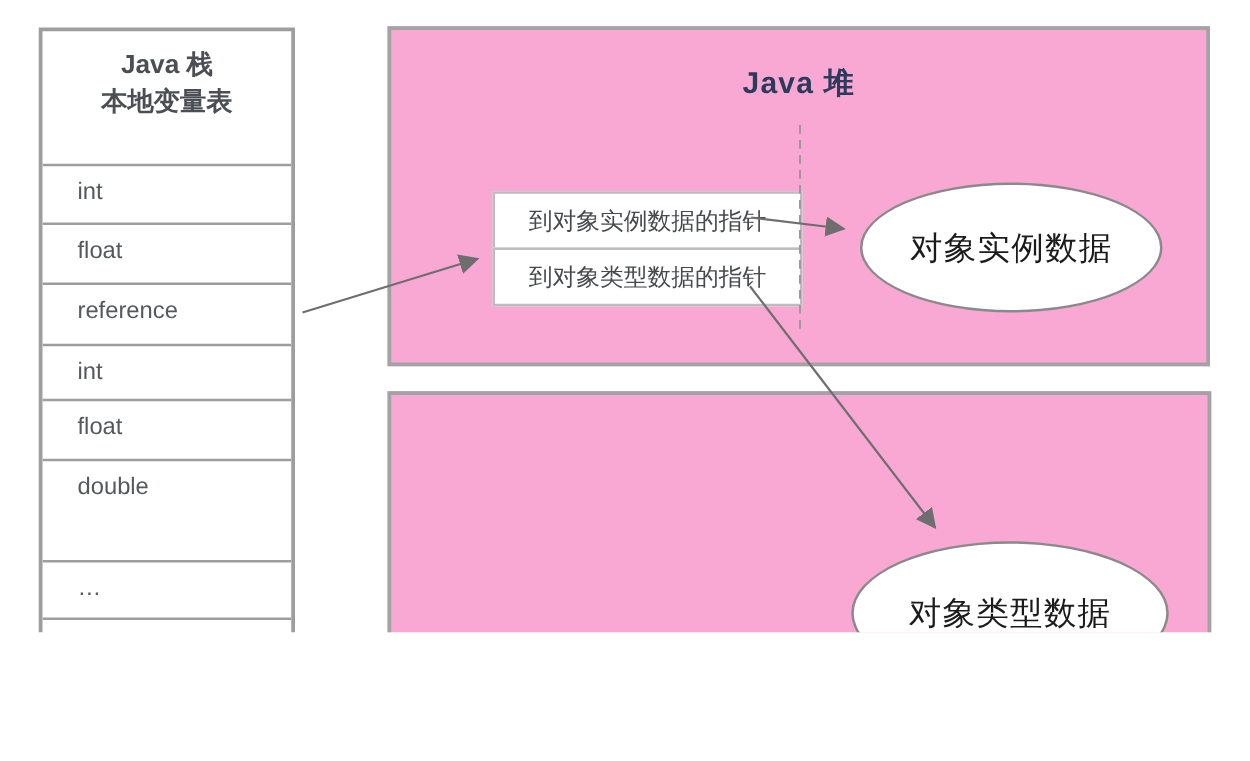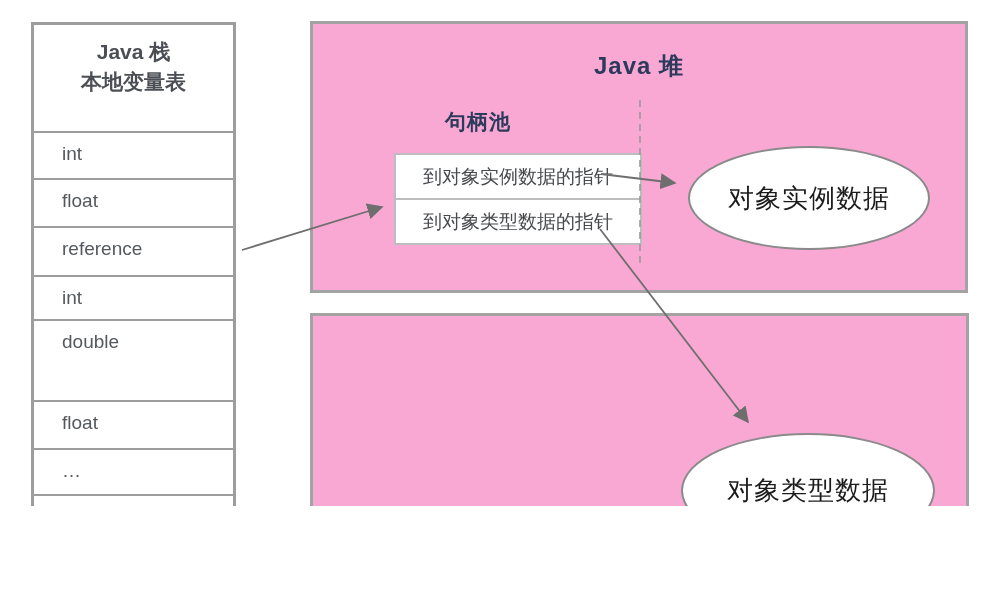--- a/index.html
+++ b/index.html
@@ -68,30 +68,29 @@
 
   <div class="stack-table">
     <div class="stack-header">
       <div>Java 栈</div>
       <div>本地变量表</div>
     </div>
     <div class="stack-row rh0">int</div>
     <div class="stack-row rh1">float</div>
     <div class="stack-row rh2">reference</div>
     <div class="stack-row rh3">int</div>
+    <div class="stack-row rh5">float</div>
     <div class="stack-row rh4">double</div>
-    <div class="stack-row rh5">float</div>
     <div class="stack-row rh6">…</div>
     <div class="stack-row rh7"></div>
     <div class="stack-row rh8"></div>
   </div>
 
   <div class="region-box heap-box">
     <div class="region-title heap-title">Java 堆</div>
-    <div class="pool-title">句柄池</div>
     <div class="pool">
       <div class="pool-entry">到对象实例数据的指针</div>
       <div class="pool-entry">到对象类型数据的指针</div>
     </div>
     <div class="ellipse ellipse-instance">对象实例数据</div>
   </div>
 
   <div class="region-box method-box">
     <div class="ellipse ellipse-type">对象类型数据</div>
   </div>

